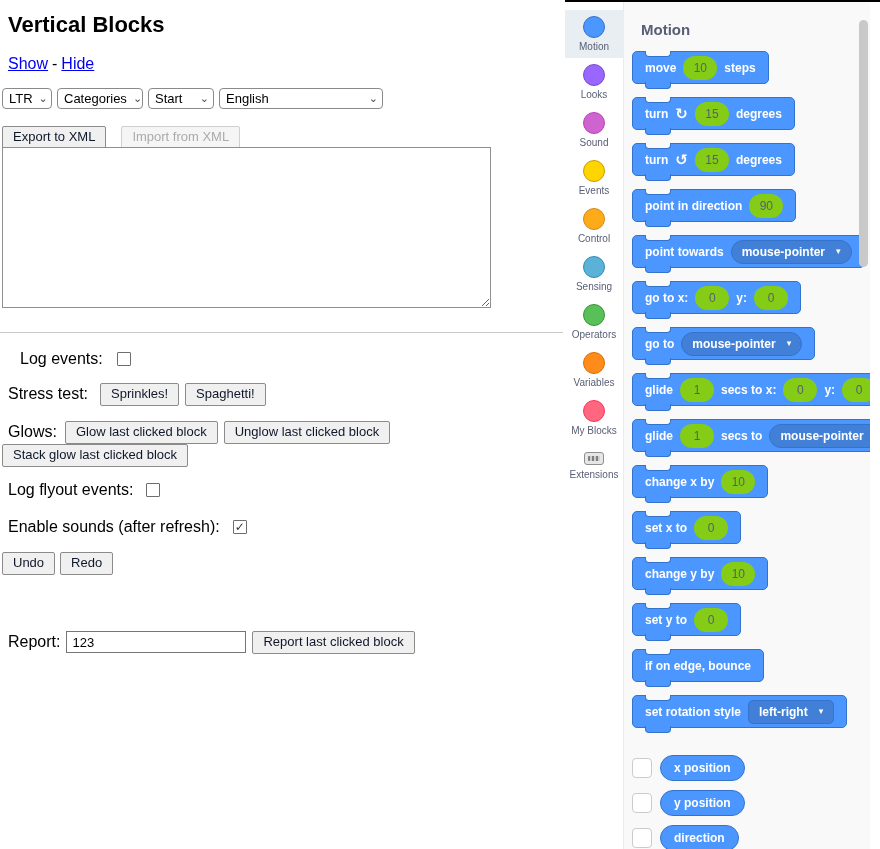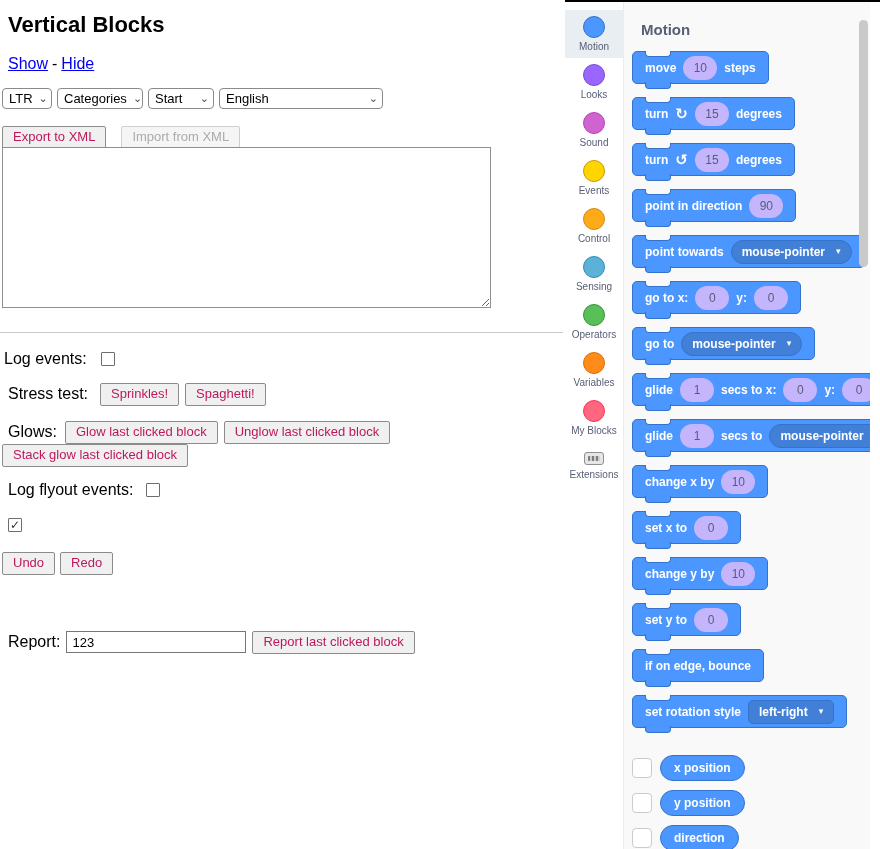--- a/index.html
+++ b/index.html
@@ -22,35 +22,35 @@
     font-size:13px;padding:0 4px 0 6px;border-radius:4px;cursor:default;
   }
   .fselect .chev{font-size:11px;color:#4a4a4a;margin-left:6px;line-height:1;}
   .fselect.w-ltr{width:50px;}
   .fselect.w-cat{width:86px;}
   .fselect.w-start{width:66px;}
   .fselect.w-lang{width:164px;}
 
   .btn{
     font-size:13px;background:#F0F0F0;border:1px solid #8B8B8B;border-radius:2px;
-    padding:3px 10px;color:#be185d;font-family:inherit;line-height:1.15;cursor:pointer;
+    padding:3px 10px;color:#0f172a;font-family:inherit;line-height:1.15;cursor:pointer;
   }
   .btn:disabled,.btn.disabled{color:#ABABAB;border-color:#CFCFCF;background:#F5F5F5;}
   .xml-row{position:absolute;left:2px;top:126px;display:flex;gap:15px;}
 
   .xml-textarea{
     position:absolute;left:2px;top:147px;width:489px;height:161px;box-sizing:border-box;
     border:1px solid #8f8f8f;resize:both;font-family:"Liberation Mono","DejaVu Sans Mono",monospace;
     font-size:12px;background:#fff;outline:none;
   }
   .divider{position:absolute;left:0;top:332px;width:563px;height:1px;background:#C8C8C8;}
 
   .ctl-row{position:absolute;display:flex;align-items:center;font-size:16px;}
   .ctl-row .lbl{white-space:nowrap;}
-  .row-log-events{left:4px;top:350px;gap:14px;}
+  .row-log-events{left:20px;top:350px;gap:14px;}
   .row-stress{left:8px;top:383px;gap:12px;}
   .row-stress .btn{margin-right:-6px;}
   .row-glows1{left:8px;top:421px;gap:8px;}
   .row-glows2{left:2px;top:444px;gap:6px;}
   .row-logflyout{left:8px;top:481px;gap:13px;}
   .row-sounds{left:8px;top:518px;gap:13px;}
   .row-undo{left:2px;top:552px;gap:5px;}
   .row-report{left:8px;top:588px;gap:6px;margin-top:43px;}
   .btn-gap{display:flex;gap:6px;}
 
@@ -101,21 +101,21 @@
   }
   .stack-block::after{ 
     content:"";position:absolute;top:100%;margin-top:-1px;left:12px;width:24px;height:6px;
     background:#4C97FF;border:1px solid #3373CC;border-top:none;
     border-radius:0 0 4px 4px;
   }
   .blk-label{font-size:12px;font-weight:600;color:#fff;white-space:nowrap;text-align:right;}
   .turn-icon{font-size:15px;font-weight:bold;color:#fff;line-height:1;}
   .num-oval{
     min-width:34px;height:24px;box-sizing:border-box;padding:0 9px;border-radius:13px;
-    background:#c4b5fd;color:#575E75;font-size:12px;font-weight:500;
+    background:#84cc16;color:#575E75;font-size:12px;font-weight:500;
     display:inline-flex;align-items:center;justify-content:center;cursor:text;
   }
   .menu-pill,.menu-rect{
     height:24px;box-sizing:border-box;padding:0 10px;display:inline-flex;align-items:center;gap:11px;
     background:#4280D7;border:1px solid #3373CC;color:#fff;font-size:12px;font-weight:600;
     white-space:nowrap;cursor:pointer;
   }
   .menu-pill{border-radius:13px;}
   .menu-rect{border-radius:5px;}
   .caret{font-size:9px;line-height:1;color:#fff;}
@@ -193,20 +193,21 @@
   <div class="ctl-row row-glows2">
     <button class="btn">Stack glow last clicked block</button>
   </div>
 
   <div class="ctl-row row-logflyout">
     <span class="lbl">Log flyout events:</span>
     <span class="checkbox"></span>
   </div>
 
   <div class="ctl-row row-sounds">
+    <span class="lbl">Enable sounds (after refresh):</span>
     <span class="checkbox checked">✓</span>
   </div>
 
   <div class="ctl-row row-undo">
     <button class="btn">Undo</button>
     <button class="btn">Redo</button>
   </div>
 
   <div class="ctl-row row-report">
     <span class="lbl">Report:</span>

